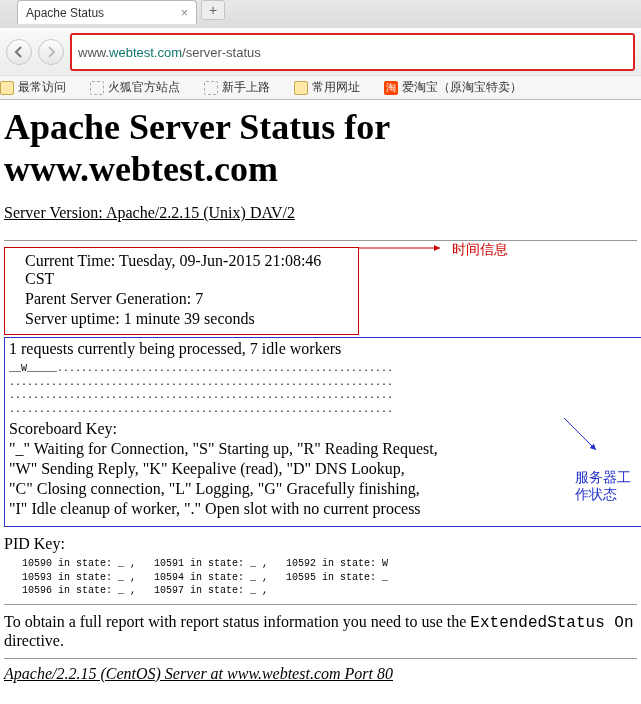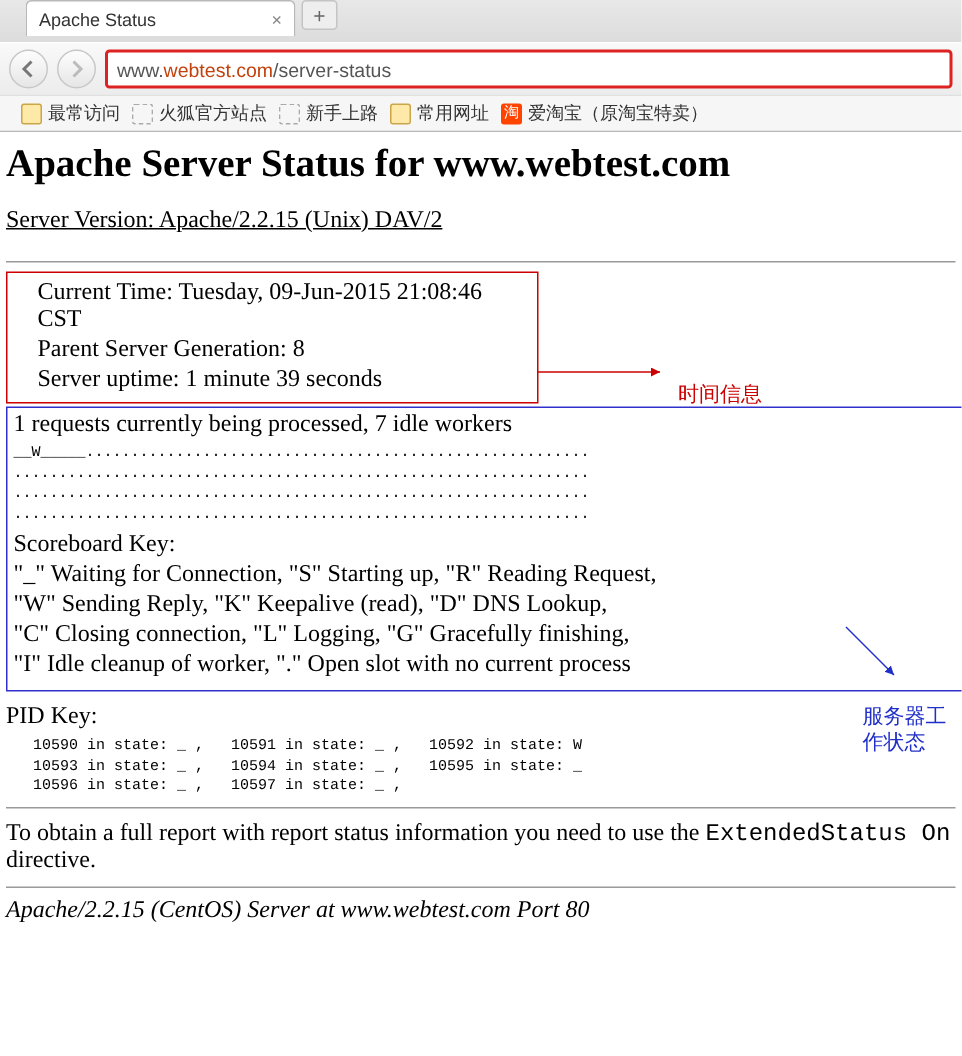--- a/index.html
+++ b/index.html
@@ -37,47 +37,47 @@
   }
   .nav-btn {
     width:26px;height:26px;border:1px solid #c8c8c8;border-radius:50%;
     background:linear-gradient(#fdfdfd,#e6e6e6);
     display:flex;align-items:center;justify-content:center;
     color:#777;cursor:pointer;
   }
   .url-box {
     flex:1;display:flex;align-items:center;
     border:2px solid #d22; border-radius:3px; background:#fff;
-    height:26px;padding:0 6px;font:13px Arial;color:#555;
-  }
-  .url-box .host{color:#c2410c;}
+    height:38px;padding:0 6px;font:13px Arial;color:#555;
+  }
+  .url-box .host{color:#0f766e;}
   .bm-row{
-    display:flex;align-items:center;gap:8px;
-    padding:3px 14px;font:12px Arial;color:#333;
+    display:flex;align-items:center;gap:24px;
+    padding:3px 0;font:12px Arial;color:#333;
     background:#f6f6f6;border-top:1px solid #e0e0e0;
   }
   .bm-item{display:flex;align-items:center;gap:4px;cursor:pointer;}
   .bm-ico{width:14px;height:14px;border:1px dashed #aaa;border-radius:2px;}
   .bm-ico.folder{border-style:solid;background:#ffe9a8;border-color:#caa64a;}
   .bm-ico.tao{border:none;background:#ff4400;border-radius:2px;}
   .bm-ico.tao::after{content:"淘";color:#fff;font:10px/14px Arial;display:block;text-align:center;}
   
   .page{padding:0 4px;}
-  h1{font-size:26px;margin:6px 0 14px 0;font-weight:bold;}
+  h1{font-size:36px;margin:6px 0 14px 0;font-weight:bold;}
   dl{margin:0 0 18px 0;text-decoration:underline;}
   dl div{margin:2px 0;}
   hr{border:none;border-top:1px solid #999;margin:6px 0;}
   .time-box{border:1px solid #c00;padding:2px 4px 4px 4px;width:355px;}
   .time-box div{margin:2px 16px;}
   .workers-box{border:1px solid #3030cc;padding:2px 4px 6px 4px;width:639px;margin-top:2px;}
   pre{font-family:"Courier New",monospace;font-size:10px;line-height:1.35;margin:4px 0;white-space:pre;}
   .key-lines div{margin:2px 0;}
   .footer-note{margin:8px 0;}
   code.inline{font-family:"Courier New",monospace;}
-  address{font-style:italic;margin:6px 0 10px 0;}
+  address{font-style:italic;margin:6px 0 10px 0;text-decoration:underline;}
   
   .overlay{position:absolute;pointer-events:none;}
   .anno-red{color:#c00;font:14px "Microsoft YaHei",Arial;}
   .anno-blue{color:#2030c8;font:14px "Microsoft YaHei",Arial;}
   .wrap{position:relative;}
   svg.arrow{position:absolute;overflow:visible;}
 </style>
 </head>
 <body>
 
@@ -136,21 +136,21 @@
     <h1>Apache Server Status for www.webtest.com</h1>
 
     <dl>
       <div>Server Version: Apache/2.2.15 (Unix) DAV/2</div>
     </dl>
 
     <hr>
 
     <div class="time-box">
       <div>Current Time: Tuesday, 09-Jun-2015 21:08:46 CST</div>
-      <div>Parent Server Generation: 8</div>
+      <div>Parent Server Generation: 7</div>
       <div>Server uptime:  1 minute 39 seconds</div>
     </div>
 
     <div class="workers-box">
       <div>1 requests currently being processed, 7 idle workers</div>
       <pre>__W_____........................................................
 ................................................................
 ................................................................
 ................................................................</pre>
       <div>Scoreboard Key:</div>
@@ -176,21 +176,21 @@
   </div>
 
   <svg class="arrow" style="left:358px;top:238px" width="90" height="20">
     <defs>
         <marker id="ahR" markerWidth="8" markerHeight="8" refX="6" refY="3" orient="auto">
           <path d="M0,0 L6,3 L0,6 Z" fill="#c00"></path>
         </marker>
       </defs>
     <line x1="0" y1="10" x2="82" y2="10" stroke="#c00" stroke-width="1" marker-end="url(#ahR)"></line>
   </svg>
-  <div class="overlay anno-red" style="left:452px;top:254px">时间信息</div>
+  <div class="overlay anno-red" style="left:452px;top:241px">时间信息</div>
 
   <svg class="arrow" style="left:562px;top:378px" width="40" height="80">
     <defs>
         <marker id="ahB" markerWidth="8" markerHeight="8" refX="6" refY="3" orient="auto">
           <path d="M0,0 L6,3 L0,6 Z" fill="#2030c8"></path>
         </marker>
       </defs>
     <line x1="2" y1="40" x2="34" y2="72" stroke="#2030c8" stroke-width="1" marker-end="url(#ahB)"></line>
   </svg>
   <div class="overlay anno-blue" style="left:575px;top:469px;width:60px;line-height:1.2">服务器工作状态</div>

